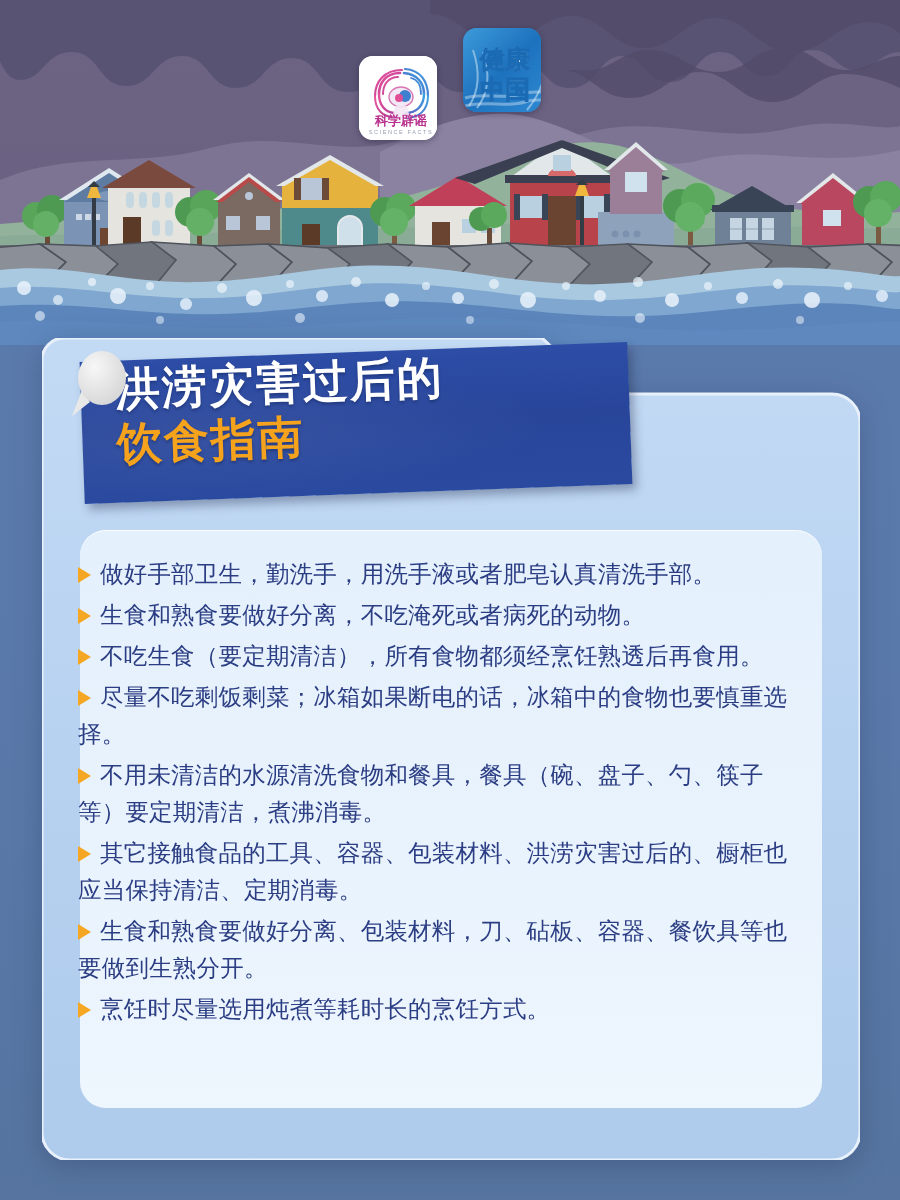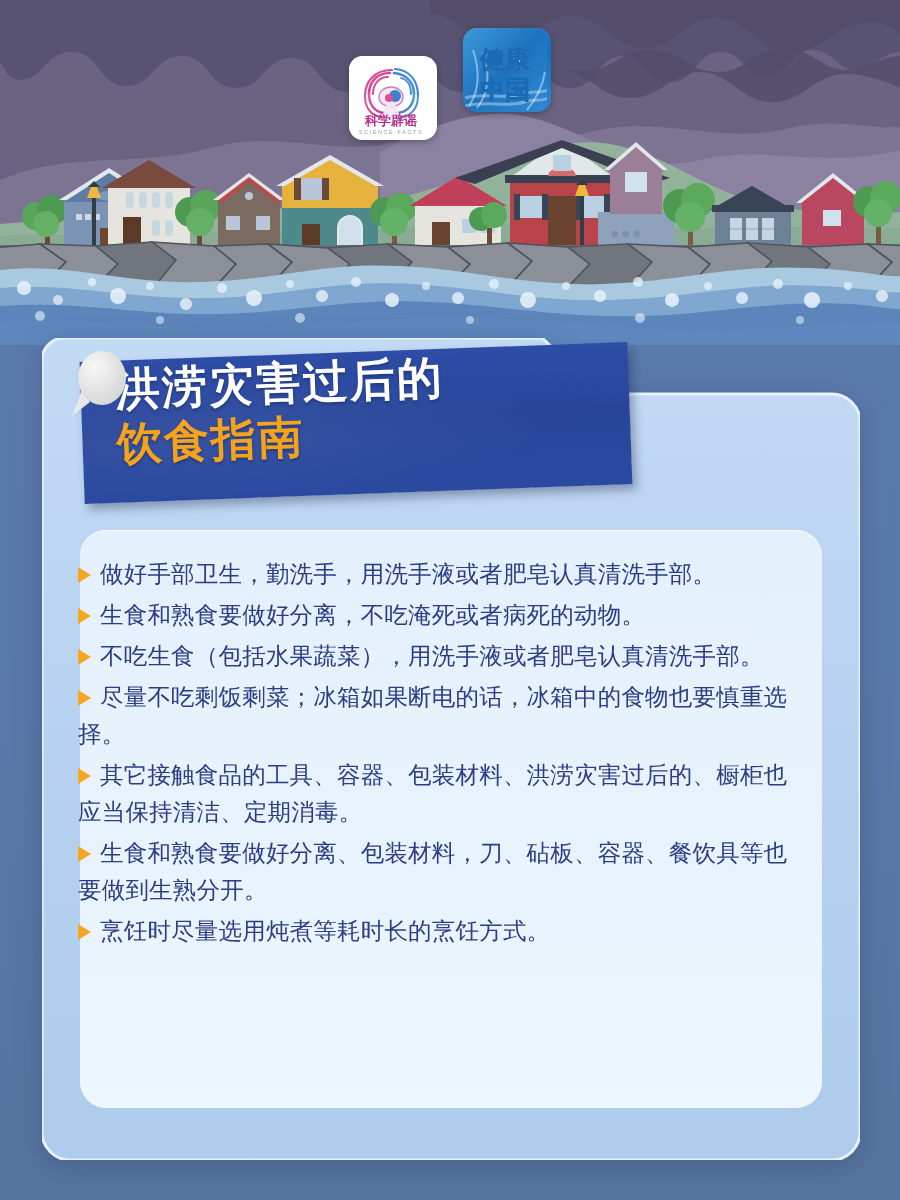--- a/index.html
+++ b/index.html
@@ -26,21 +26,21 @@
     overflow: hidden;
   }
   .svgfull { position: absolute; left: 0; top: 0; width: 900px; height: 345px; }
 
   
   .logo-row {
     position: absolute; left: 0; top: 28px; width: 900px;
     display: flex; justify-content: center; gap: 26px; z-index: 40;
   }
   .logo {
-    width: 88px; height: 84px; border-radius: 14px;
+    width: 78px; height: 84px; border-radius: 14px;
     position: relative; overflow: hidden;
     box-shadow: 0 2px 6px rgba(20,20,40,.35);
   }
   .logo-kxpy { background: #fdfdff; margin-top: 28px; }
   .logo-jkzg { background: linear-gradient(160deg,#2f8fd6 0%,#1a6fbd 45%,#2a86cf 100%); }
   .logo svg { position: absolute; left: 0; top: 0; }
 
   
   .card {
     position: absolute; left: 42px; top: 338px;
@@ -562,20 +562,21 @@
     </svg>
     <div class="banner-text">
       <span class="title-main">洪涝灾害过后的</span>
       <span class="title-sub">饮食指南</span>
     </div>
   </div>
 
   <div class="list">
     <p class="item"><span class="tri"></span><span class="item-body">做好手部卫生，勤洗手，用洗手液或者肥皂认真清洗手部。</span></p>
     <p class="item"><span class="tri"></span><span class="item-body">生食和熟食要做好分离，不吃淹死或者病死的动物。</span></p>
-    <p class="item"><span class="tri"></span><span class="item-body">不吃生食（包括水果蔬菜），用洗手液或者肥皂认真清洗手部。</span></p>
+    <p class="item"><span class="tri"></span><span class="item-body">不吃生食（要定期清洁），所有食物都须经烹饪熟透后再食用。</span></p>
     <p class="item"><span class="tri"></span><span class="item-body">尽量不吃剩饭剩菜；冰箱如果断电的话，冰箱中的食物也要慎重选择。</span></p>
+    <p class="item"><span class="tri"></span><span class="item-body">不用未清洁的水源清洗食物和餐具，餐具（碗、盘子、勺、筷子等）要定期清洁，煮沸消毒。</span></p>
     <p class="item"><span class="tri"></span><span class="item-body">其它接触食品的工具、容器、包装材料、洪涝灾害过后的、橱柜也应当保持清洁、定期消毒。</span></p>
     <p class="item"><span class="tri"></span><span class="item-body">生食和熟食要做好分离、包装材料，刀、砧板、容器、餐饮具等也要做到生熟分开。</span></p>
     <p class="item"><span class="tri"></span><span class="item-body">烹饪时尽量选用炖煮等耗时长的烹饪方式。</span></p>
   </div>
 
 </div>
 
 </body></html>

